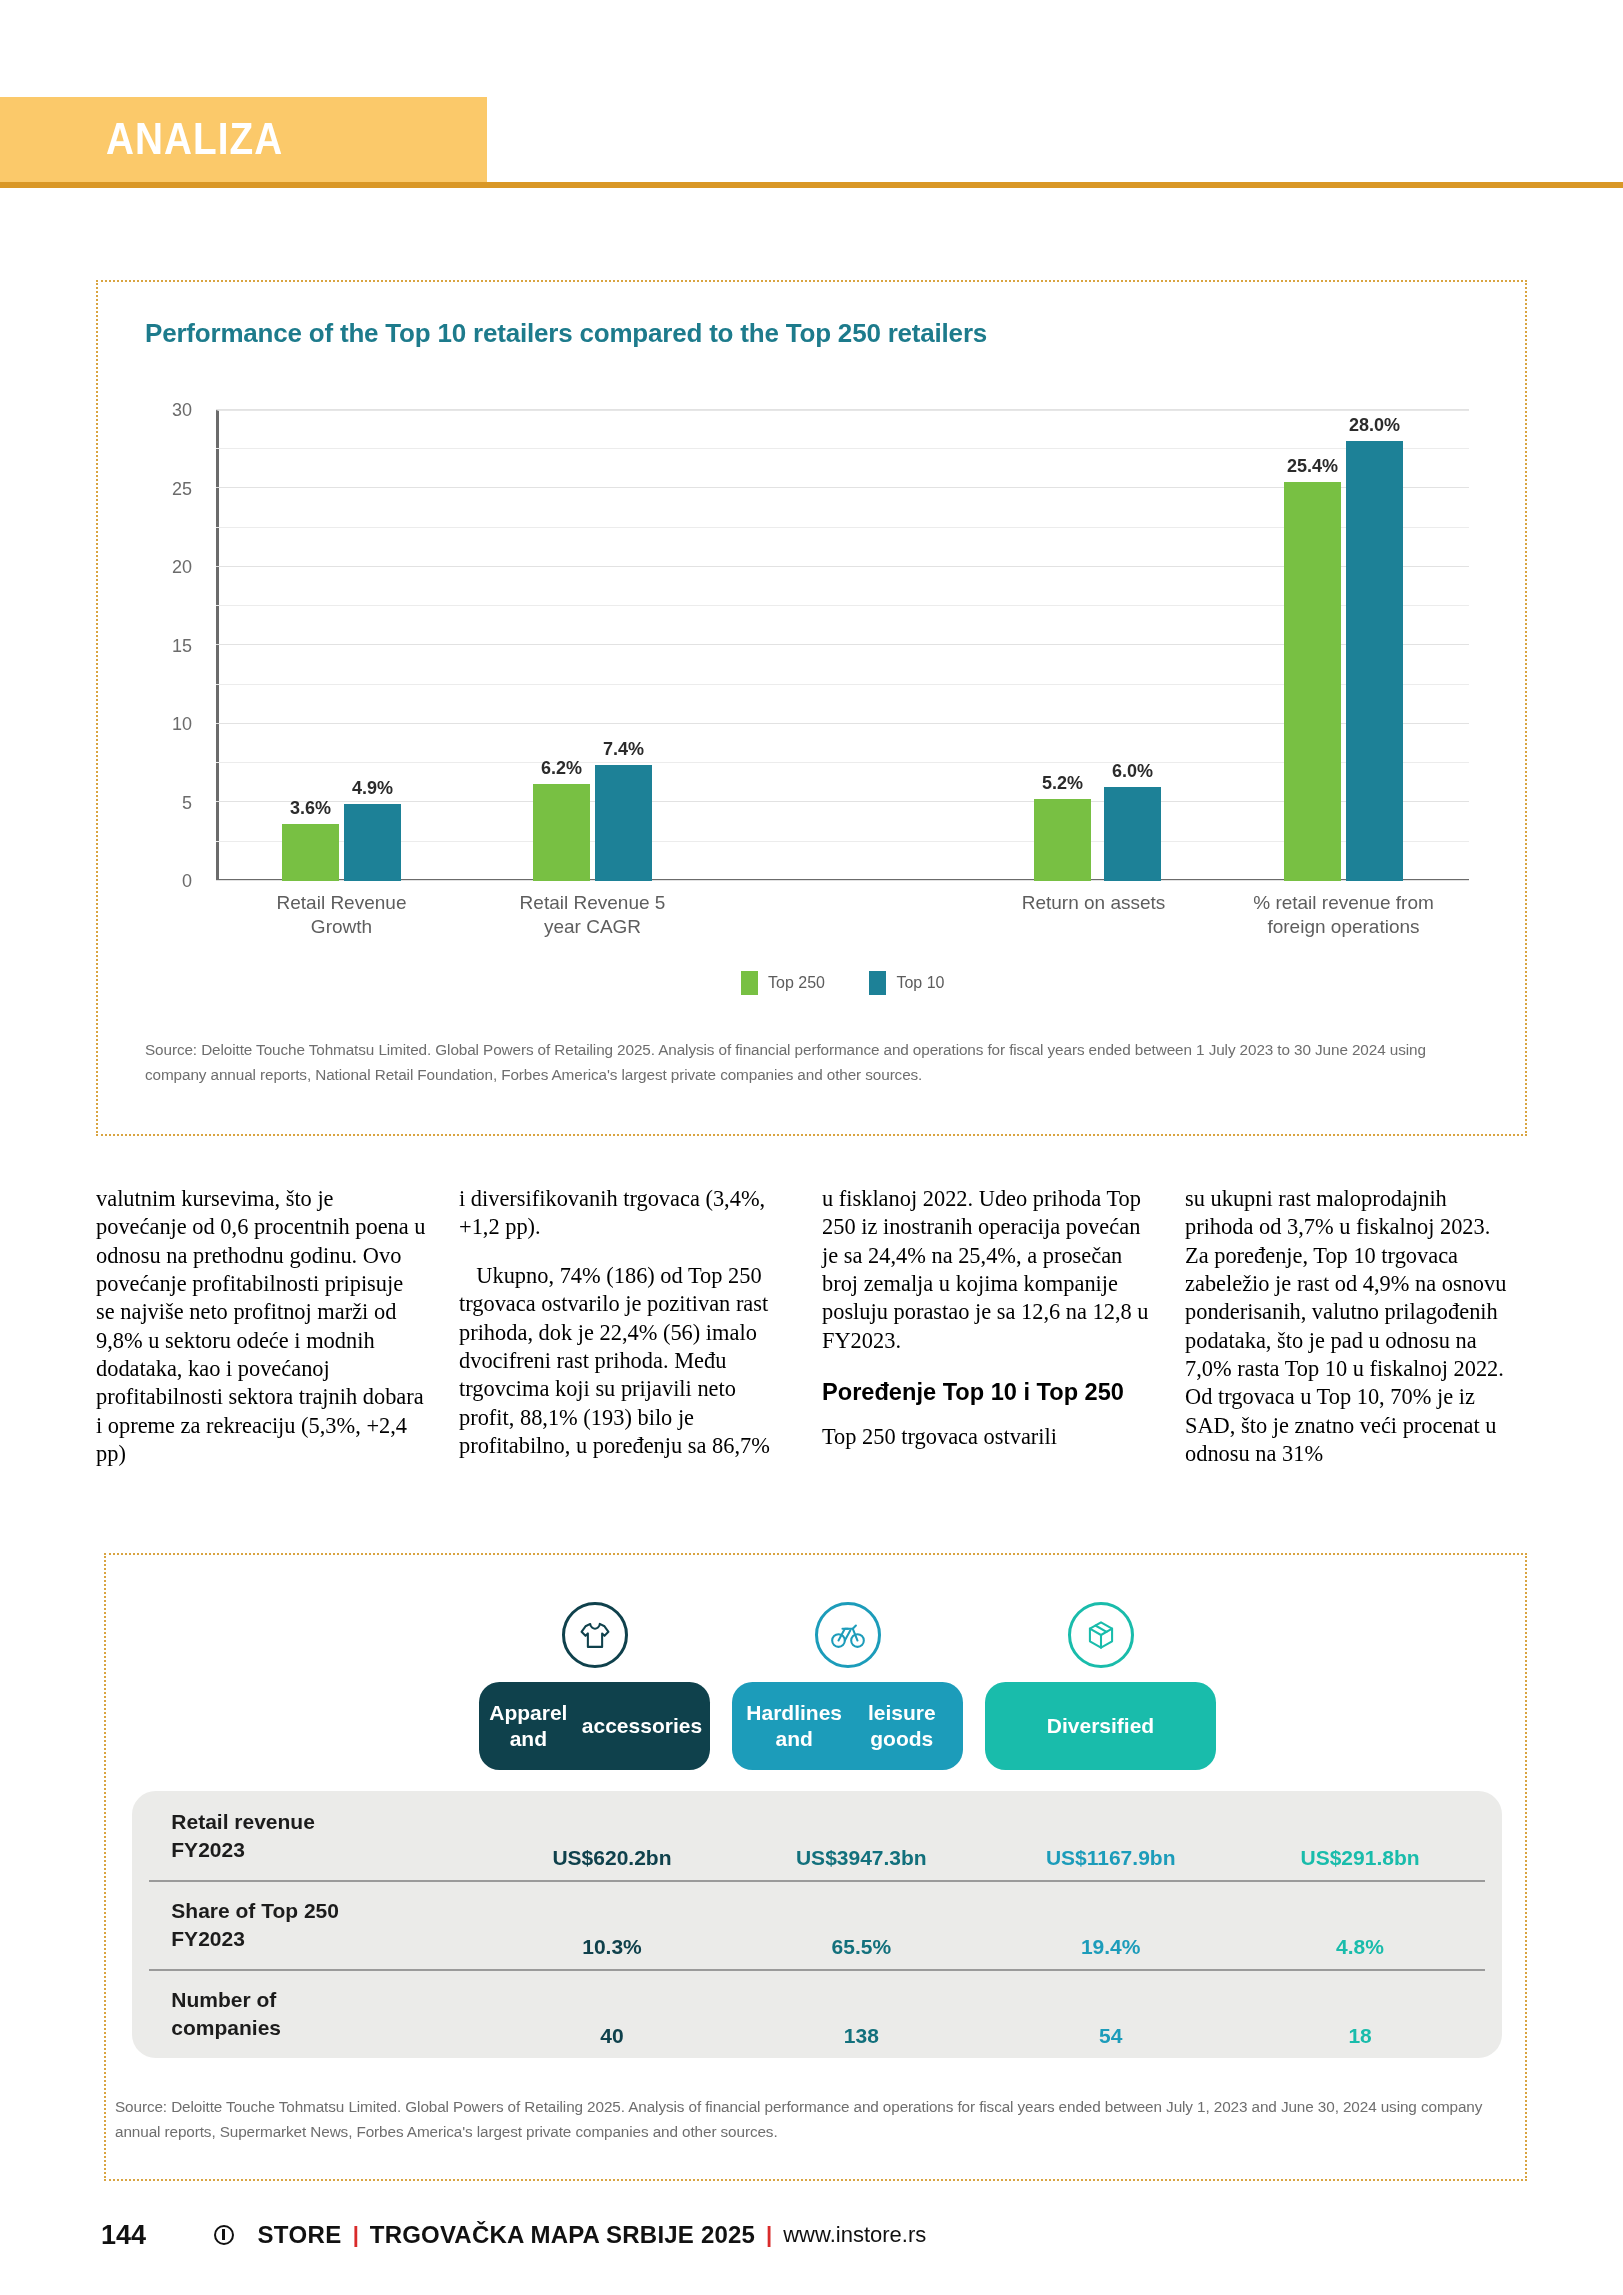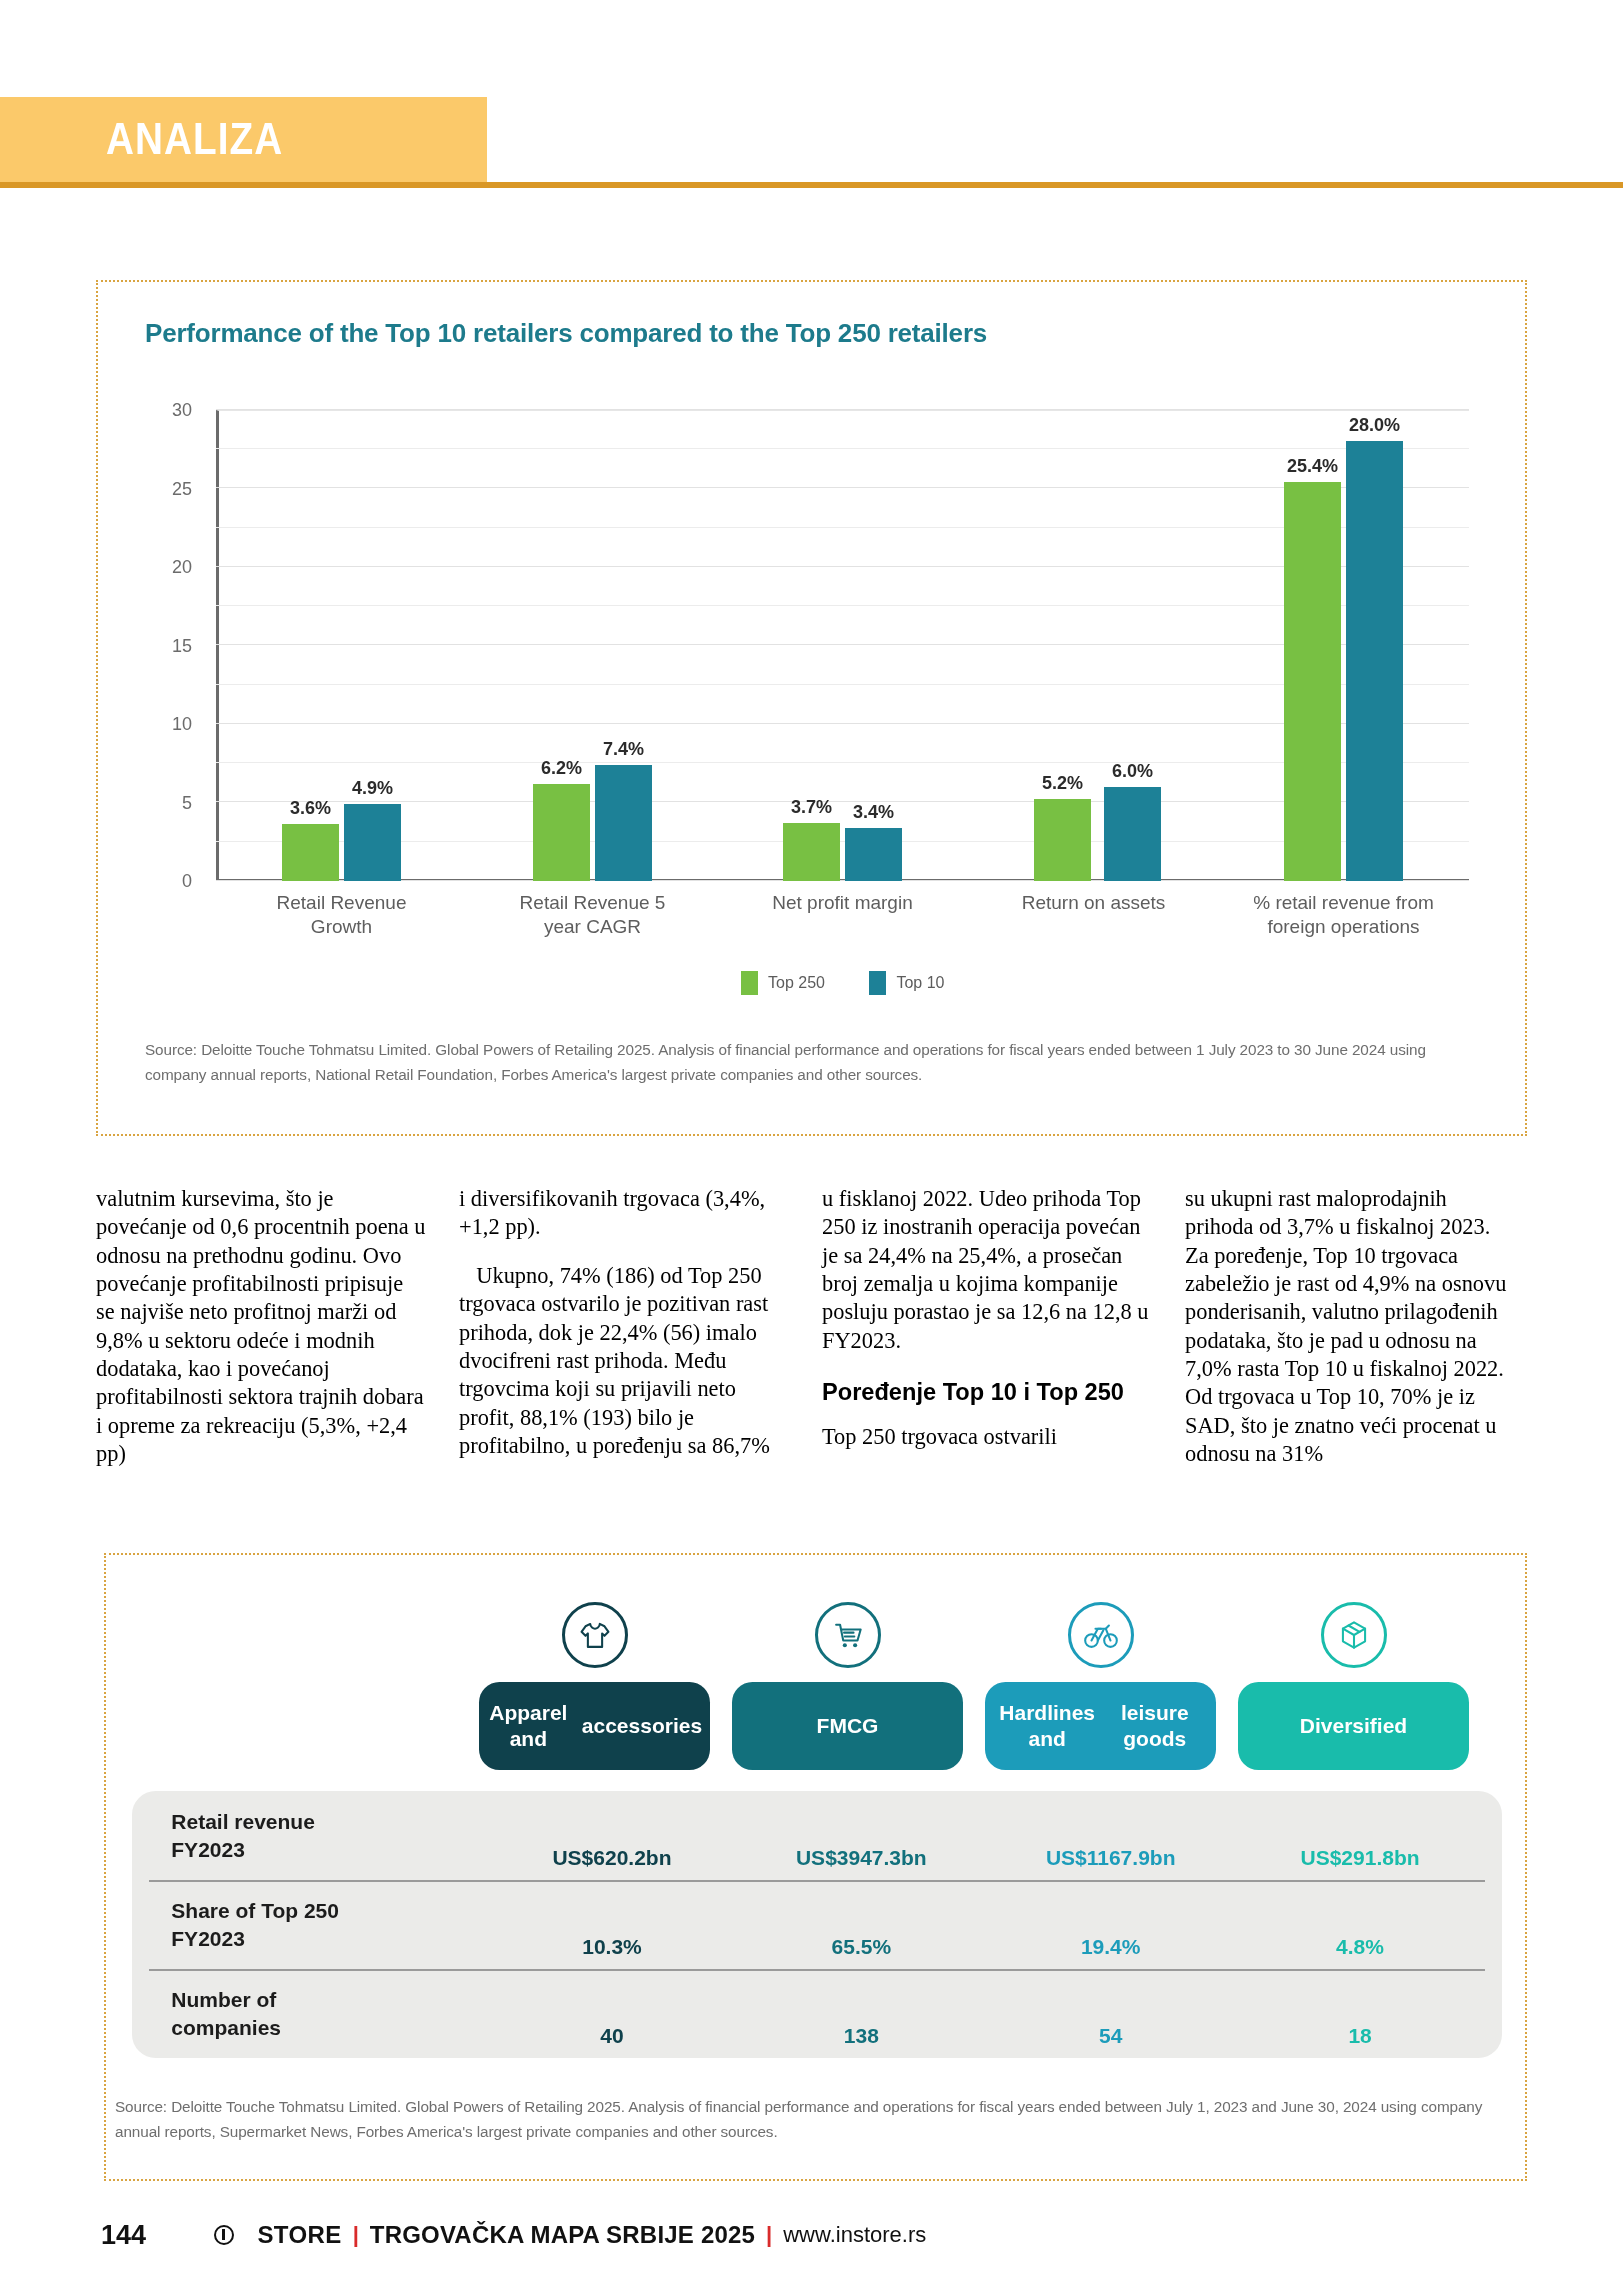--- a/index.html
+++ b/index.html
@@ -255,31 +255,20 @@
         <span class="bar-val">6.2%</span>
       </div>
       <div class="bar teal" style="left: 128px; height: 116px;">
         <span class="bar-val">7.4%</span>
       </div>
       <div class="cat-label">
         <div>Retail Revenue 5</div>
         <div>year CAGR</div>
       </div>
     </div>
-    <div class="group" style="left: 501px; width: 251px;">
-      <div class="bar green" style="left: 66px; height: 58px;">
-        <span class="bar-val">3.7%</span>
-      </div>
-      <div class="bar teal" style="left: 128px; height: 53px;">
-        <span class="bar-val">3.4%</span>
-      </div>
-      <div class="cat-label">
-        <div>Net profit margin</div>
-      </div>
-    </div>
     <div class="group" style="left: 752px; width: 251px;">
       <div class="bar green" style="left: 66px; height: 82px;">
         <span class="bar-val">5.2%</span>
       </div>
       <div class="bar teal" style="left: 136px; height: 94px;">
         <span class="bar-val">6.0%</span>
       </div>
       <div class="cat-label">
         <div>Return on assets</div>
       </div>
@@ -334,34 +323,20 @@
 <div class="seg-row" id="segrow">
     <div class="seg" style="color: rgb(15, 65, 76);">
       <div class="seg-icon">
         <svg viewBox="0 0 48 48" width="38" height="38" fill="none" stroke="currentColor" stroke-width="2.6" stroke-linejoin="round" stroke-linecap="round">
           <path d="M18 10 L12 13 L7 20 L12 25 L15 22 L15 39 L33 39 L33 22 L36 25 L41 20 L36 13 L30 10 C30 14 26 16 24 16 C22 16 18 14 18 10 Z"></path>
         </svg>
       </div>
       <div class="seg-pill" style="background: rgb(15, 65, 76); gap: 12px;">
         <div>Apparel and</div>
         <div>accessories</div>
-      </div>
-    </div>
-    <div class="seg" style="color: rgb(18, 112, 124);">
-      <div class="seg-icon">
-        <svg viewBox="0 0 48 48" width="38" height="38" fill="none" stroke="currentColor" stroke-width="2.6" stroke-linecap="round" stroke-linejoin="round">
-          <path d="M9 11 L14 11 L18 31 L36 31 L40 17 L16 17"></path>
-          <line x1="19" y1="21" x2="31" y2="21"></line>
-          <line x1="20" y1="26" x2="32" y2="26"></line>
-          <circle cx="20" cy="37" r="2.6" fill="currentColor" stroke="none"></circle>
-          <circle cx="33" cy="37" r="2.6" fill="currentColor" stroke="none"></circle>
-        </svg>
-      </div>
-      <div class="seg-pill" style="background: rgb(18, 112, 124);">
-        <div>FMCG</div>
       </div>
     </div>
     <div class="seg" style="color: rgb(28, 156, 186);">
       <div class="seg-icon">
         <svg viewBox="0 0 48 48" width="38" height="38" fill="none" stroke="currentColor" stroke-width="2.6" stroke-linecap="round" stroke-linejoin="round">
           <circle cx="12" cy="31" r="8"></circle>
           <circle cx="36" cy="31" r="8"></circle>
           <path d="M12 31 L20 16 L30 16 L36 31"></path>
           <path d="M20 31 L27 18"></path>
           <line x1="17" y1="16" x2="24" y2="16"></line>

